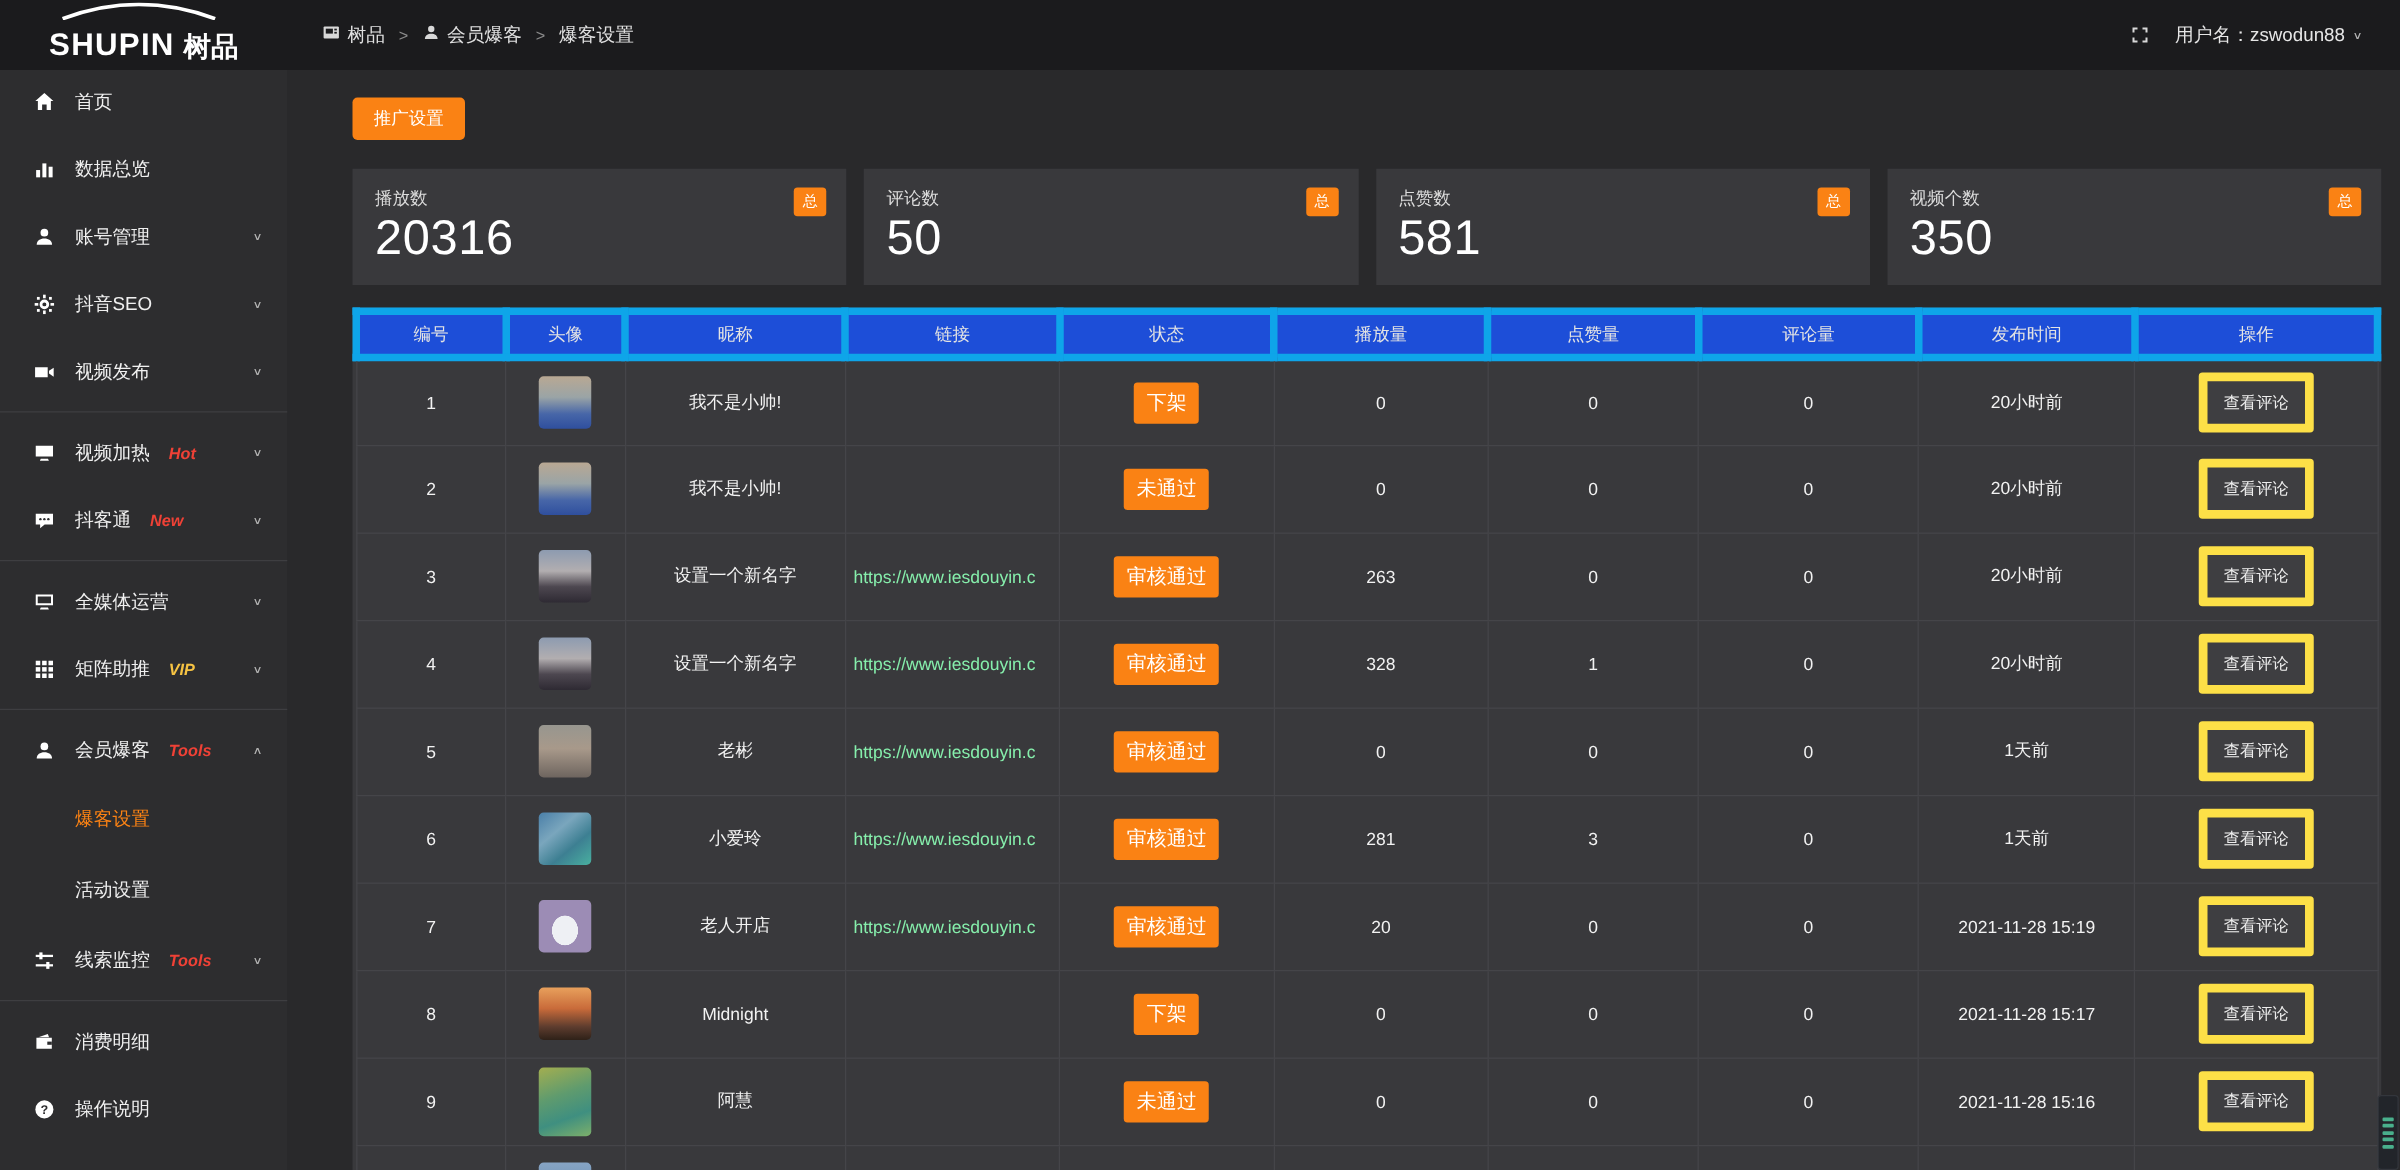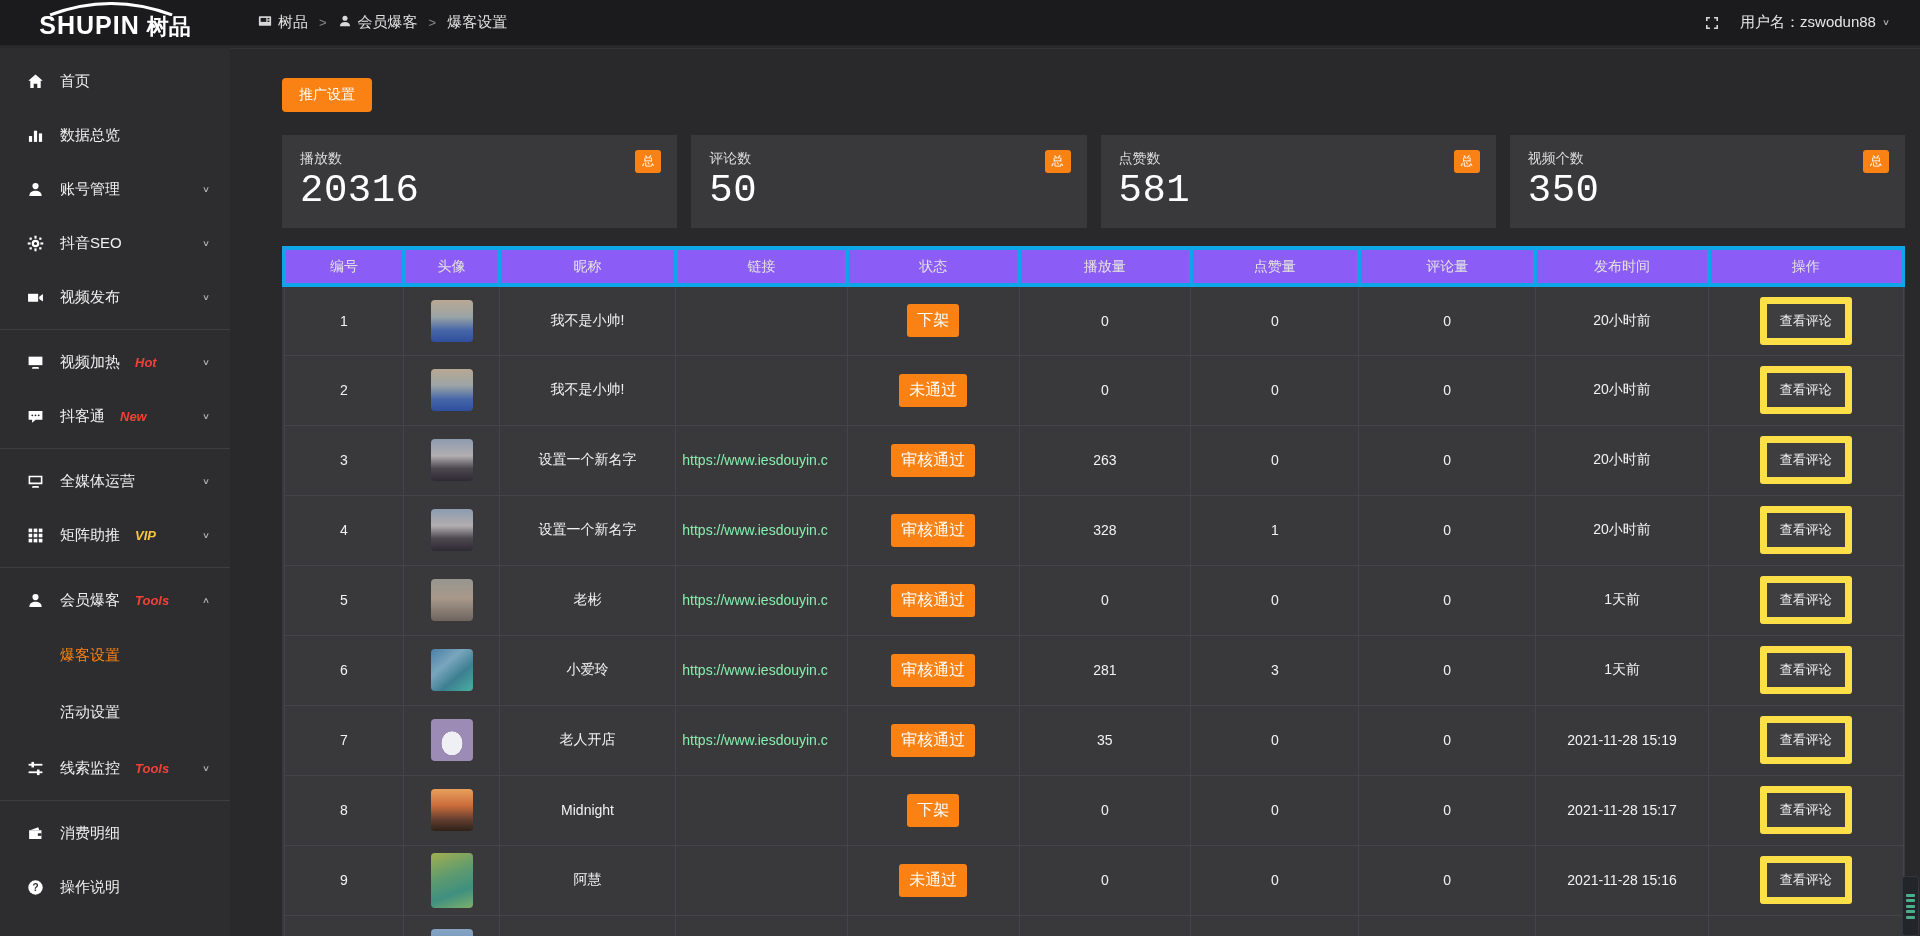--- a/index.html
+++ b/index.html
@@ -3,21 +3,21 @@
 <meta charset="utf-8">
 <style>
   * { box-sizing: border-box; }
   html,body { margin:0; padding:0; }
   body {
     width:1920px; height:936px; overflow:hidden; position:relative;
     background:#29292b; color:#ececec;
     font-family:"Liberation Sans","DejaVu Sans",sans-serif;
   }
   
-  .topbar { height:45px; background:#1b1b1d; display:flex; align-items:center; position:relative; z-index:5;justify-content:center; }
+  .topbar { height:56px; background:#1b1b1d; display:flex; align-items:center; position:relative; z-index:5;justify-content:center; }
   .logo { width:230px; display:flex; align-items:flex-end; justify-content:center; gap:7px; position:relative; height:100%; padding-bottom:7px; }
   .logo-arc { position:absolute; top:2px; left:50%; transform:translateX(-53%); }
   .logo-en { font-size:25px; font-weight:700; letter-spacing:1px; color:#fff; line-height:1; }
   .logo-cn { font-size:22px; font-weight:700; color:#fff; line-height:1.05; }
   .crumbs { flex:1; display:flex; align-items:center; gap:11px; padding-left:28px; font-size:15px; color:#e0e0e0; }
   .crumb { display:flex; align-items:center; gap:6px; cursor:pointer; }
   .crumb-sep { color:#8a8a8a; font-size:13px; }
   .topbar-right { display:flex; align-items:center; gap:20px; padding-right:30px; font-size:15px; color:#e6e6e6; }
   .fs-btn { display:flex; align-items:center; cursor:pointer; }
   .user-entry { display:flex; align-items:center; gap:6px; cursor:pointer; }
@@ -30,28 +30,28 @@
   .sb-badge.gold { color:#f6c343; }
   .sb-item .chev { margin-left:auto; }
   .sb-sub { }
   .sb-sub-item { height:57px; display:flex; align-items:center; padding-left:60px; font-size:15px; color:#ececec; cursor:pointer; }
   .sb-sub-item.active { color:#fa8214; }
   .sb-divider { height:1px; background:#3e3e41; margin:5px 0; }
   
   .content { position:absolute; top:48px; left:230px; right:0; bottom:0; background:#29292b; border-top:1px solid #353538; padding:29px 15px 0 52px; overflow:hidden; }
   .promo-btn { background:#fa8214; border:none; color:#fff; font-size:14px; padding:8px 17px; border-radius:4px; cursor:pointer; font-family:inherit; }
   .stats-row { display:flex; gap:14px; margin-top:23px; }
-  .stat-card { flex:1; background:#39393c; height:93px; padding:15px 18px; position:relative;font-family:Liberation Mono, monospace; }
+  .stat-card { flex:1; background:#39393c; height:93px; padding:15px 18px; position:relative; }
   .stat-label { font-size:14px; color:#dcdcdc; }
   .stat-value { font-size:39px; color:#fff; margin-top:1px; letter-spacing:.5px; }
   .stat-badge { position:absolute; top:15px; right:16px; background:#fa8214; color:#fff; font-size:12px; padding:3px 7px; border-radius:3px; }
   
   .table-wrap { margin-top:18px; }
   table { width:100%; border-collapse:collapse; table-layout:fixed; background:#39393c; }
-  th { background:#8b5cf6; border:4px solid #0ea5e9; height:37px; font-weight:400; font-size:14px; color:#e3e3e3; }
+  th { background:#1d4ed8; border:6px solid #0ea5e9; height:37px; font-weight:400; font-size:14px; color:#e3e3e3; }
   td { border:1px solid #454549; height:70px; text-align:center; font-size:14px; color:#f2f2f2; }
   td.link-cell { text-align:left; }
   .link-text { display:block; color:#86efac; font-size:14px; white-space:nowrap; overflow:hidden; padding:0 5px; text-decoration:none; }
   .status-badge { display:inline-block; background:#fa8214; color:#fff; font-size:16px; padding:6px 10px; border-radius:3px; }
   .action-btn { background:#3e3e41; border:7px solid #fde047; color:#ededed; font-size:13px; padding:8px 13px; border-radius:3px; cursor:pointer; font-family:inherit; }
   .avatar { width:42px; height:42px; border-radius:4px; margin:0 auto; }
   .avatar.tall { height:55px; }
   .av-boy   { background:linear-gradient(180deg,#b9a893 0%,#9aa4a6 40%,#4766a8 72%,#2f4f9e 100%); }
   .av-sky   { background:linear-gradient(180deg,#8d9bb0 0%,#b2aeb0 40%,#4d4750 70%,#2e2a33 100%); }
   .av-man   { background:linear-gradient(180deg,#97968f 0%,#a8998a 45%,#6e655f 100%); }
@@ -424,21 +424,21 @@
           <tr>
             <td>7</td>
             <td>
               <div class="avatar av-purple"></div>
             </td>
             <td>老人开店</td>
             <td class="link-cell">
               <a class="link-text" href="#">https://www.iesdouyin.c</a>
             </td>
             <td><span class="status-badge">审核通过</span></td>
-            <td>35</td>
+            <td>20</td>
             <td>0</td>
             <td>0</td>
             <td>2021-11-28 15:19</td>
             <td><button class="action-btn">查看评论</button></td>
           </tr>
           <tr>
             <td>8</td>
             <td>
               <div class="avatar av-sunset"></div>
             </td>

